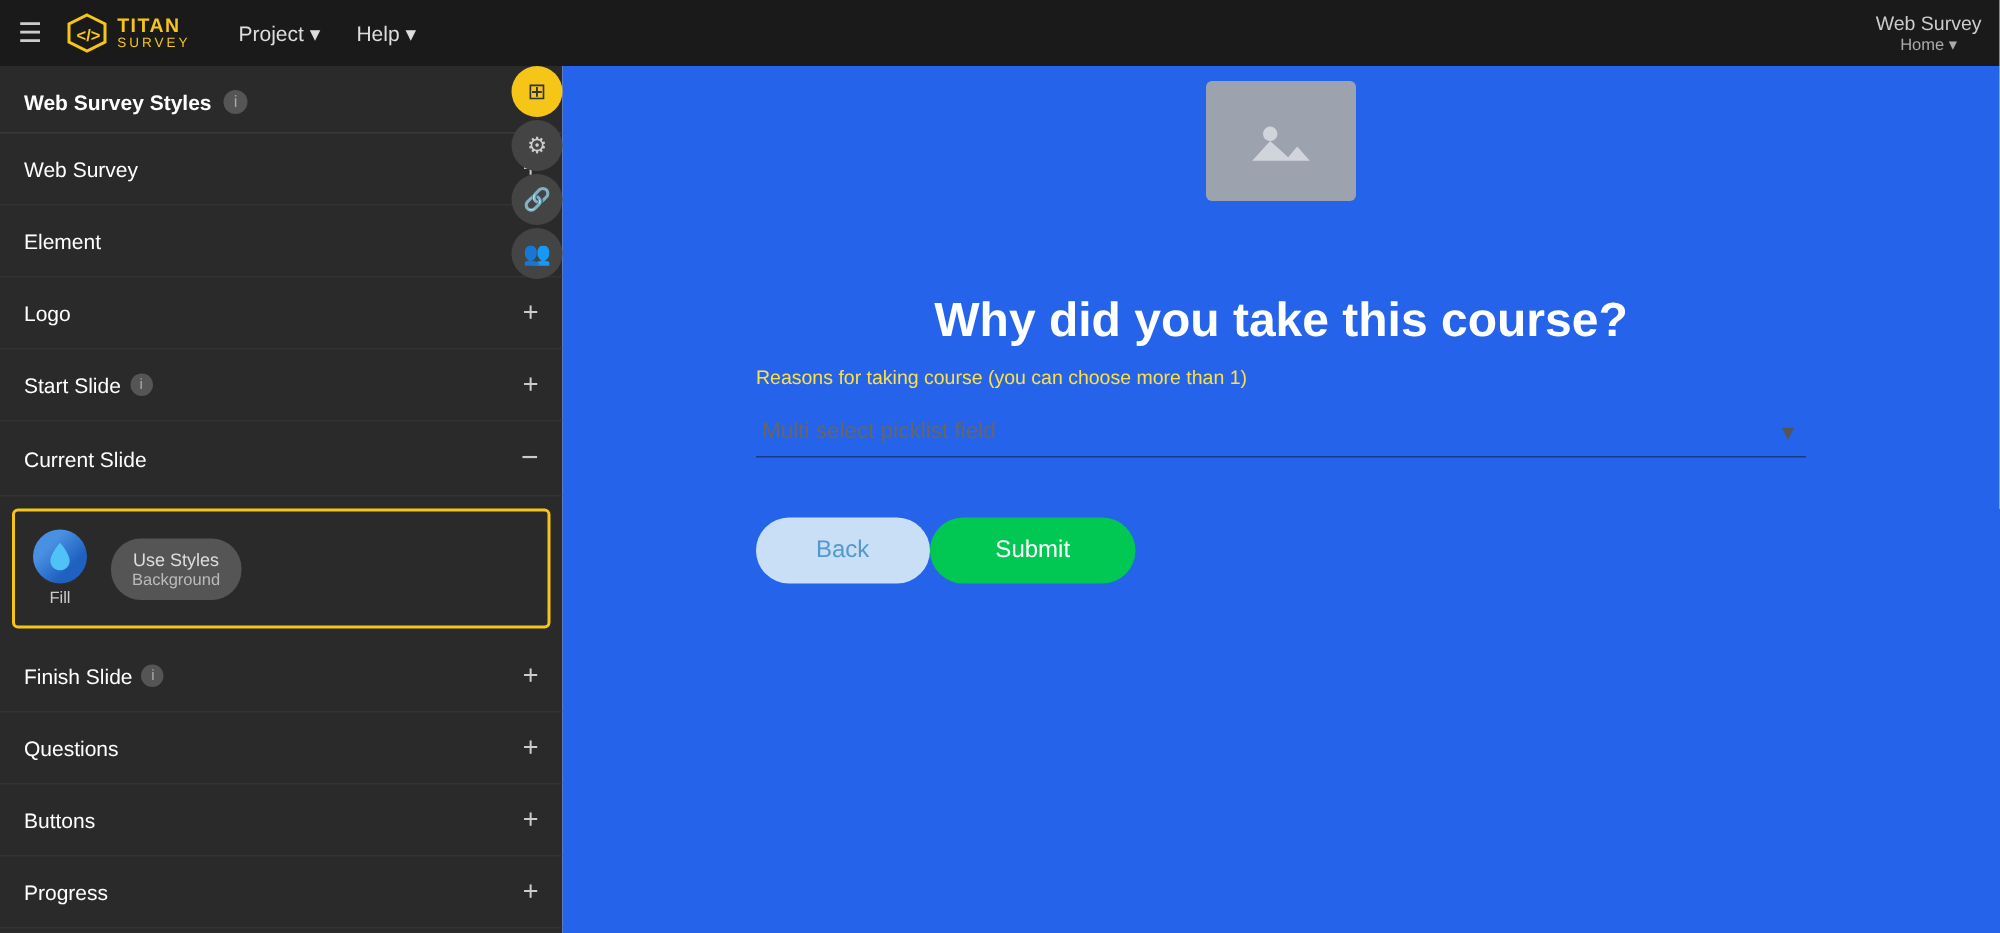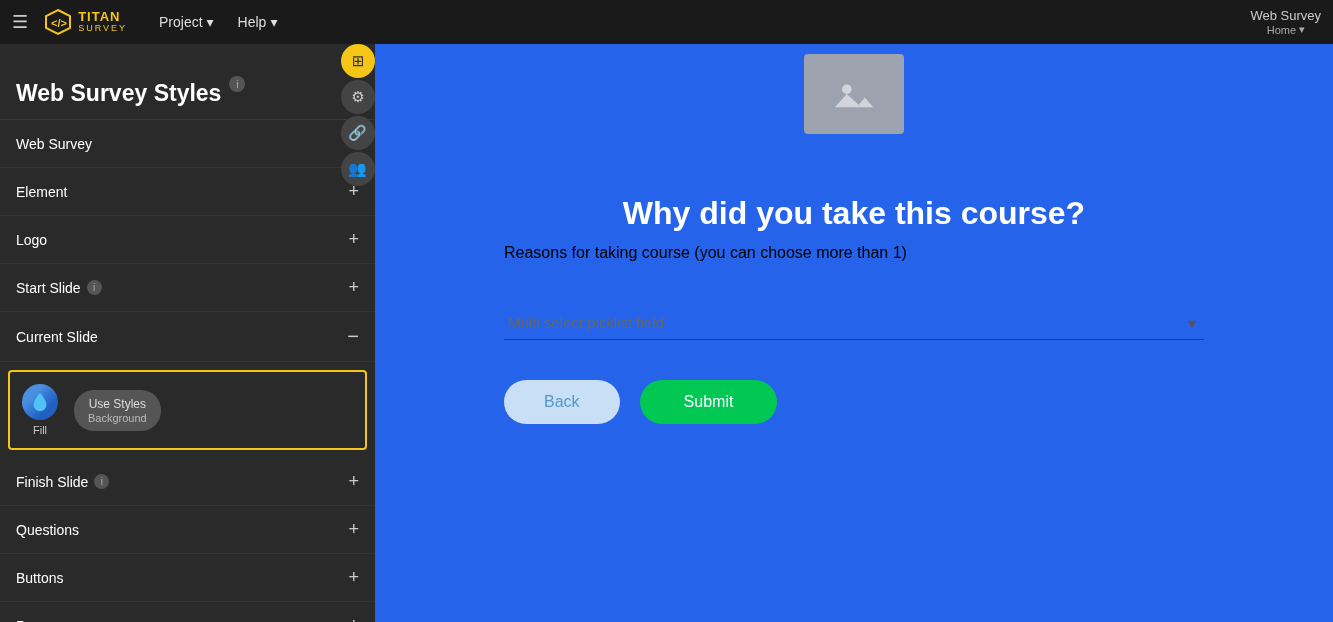--- a/index.html
+++ b/index.html
@@ -40,21 +40,21 @@
       display: flex;
       flex-direction: column;
     }
     .sidebar-header {
       padding: 16px 16px 12px;
       border-bottom: 1px solid #3a3a3a;
       display: flex;
       align-items: center;
       gap: 8px;
     }
-    .sidebar-header h2 { color: #fff; font-size: 23px; font-weight: 600; margin-top: 20px; }
+    .sidebar-header h2 { color: #fff; font-size: 14px; font-weight: 600; }
     .sidebar-header .info-icon { color: #aaa; font-size: 13px; background: #555; border-radius: 50%; width: 16px; height: 16px; display: flex; align-items: center; justify-content: center; font-size: 11px; }
 
     .sidebar-item-row {
       display: flex;
       align-items: center;
       justify-content: space-between;
       padding: 13px 16px;
       border-bottom: 1px solid #333;
       cursor: pointer;
     }
@@ -178,23 +178,23 @@
     .survey-question {
       color: #ffffff;
       font-size: 32px;
       font-weight: 700;
       margin-bottom: 12px;
       line-height: 1.2;
       text-align: center;
     }
 
     .survey-subtext {
-      color: #000000;
-      font-size: 16px;
-      margin-bottom: 44px;
+      color: #fde047;
+      font-size: 13px;
+      margin-bottom: 12px;
     }
     .dropdown-wrapper {
       position: relative;
       margin-bottom: 40px;
     }
     .dropdown-wrapper select {
       width: 100%;
       background: transparent;
       border: none;
       border-bottom: 1px solid rgba(0,0,0,0.4);
@@ -208,21 +208,20 @@
       position: absolute;
       right: 8px;
       top: 50%;
       transform: translateY(-50%);
       color: #555;
       pointer-events: none;
     }
 
     .survey-buttons {
       display: flex;
-      gap: 20px;
       align-items: flex-start;
     }
 
     .btn-back {
       background: #c8dff5;
       color: #5599cc;
       border: none;
       border-radius: 30px;
       padding: 13px 40px;
       font-size: 16px;

